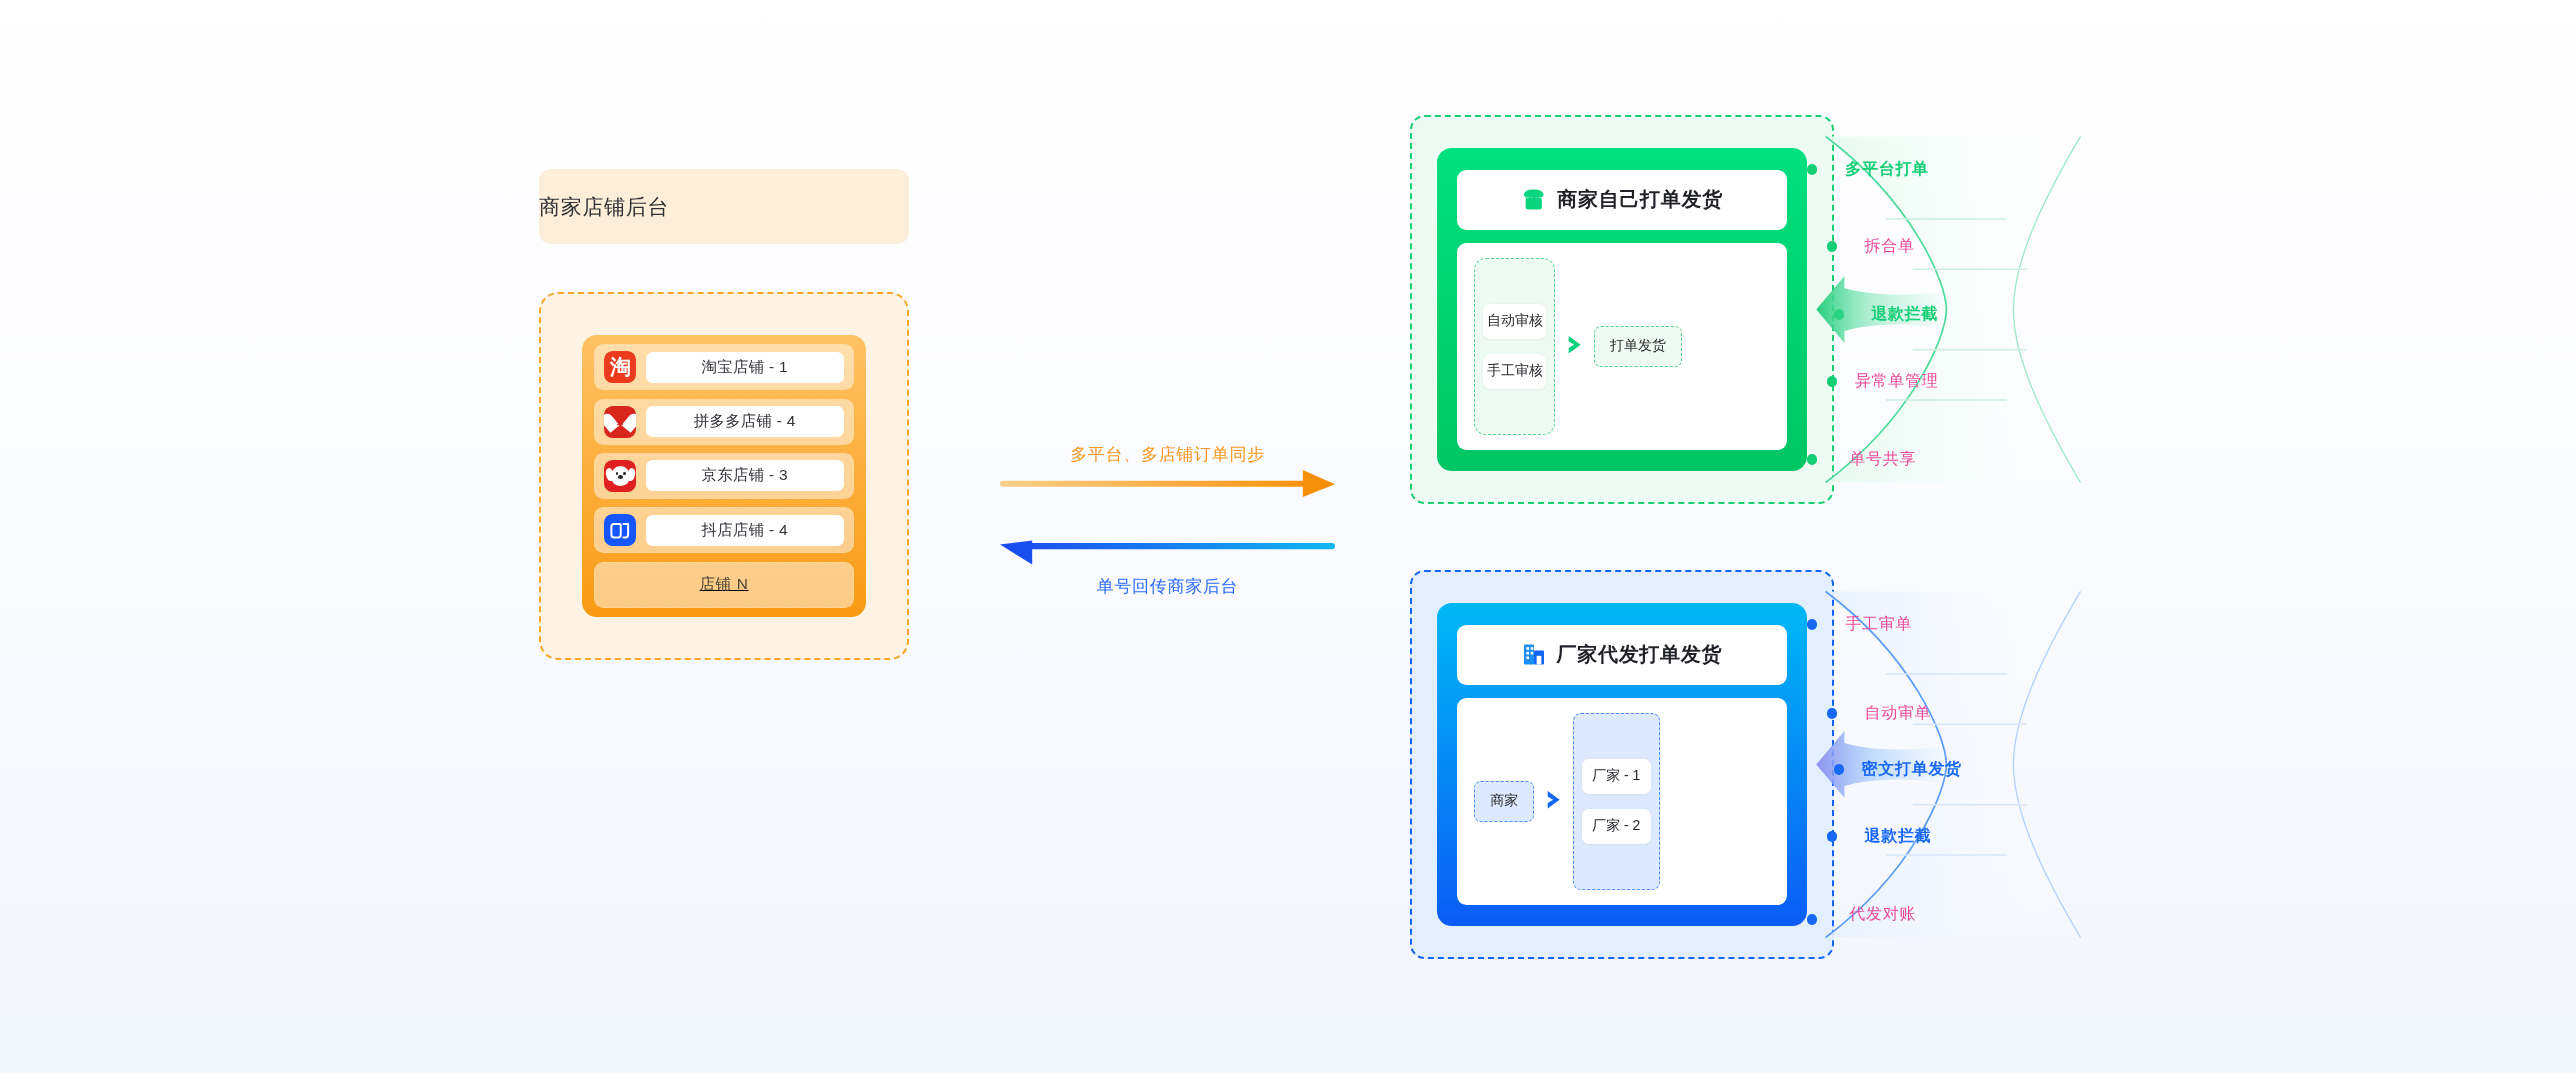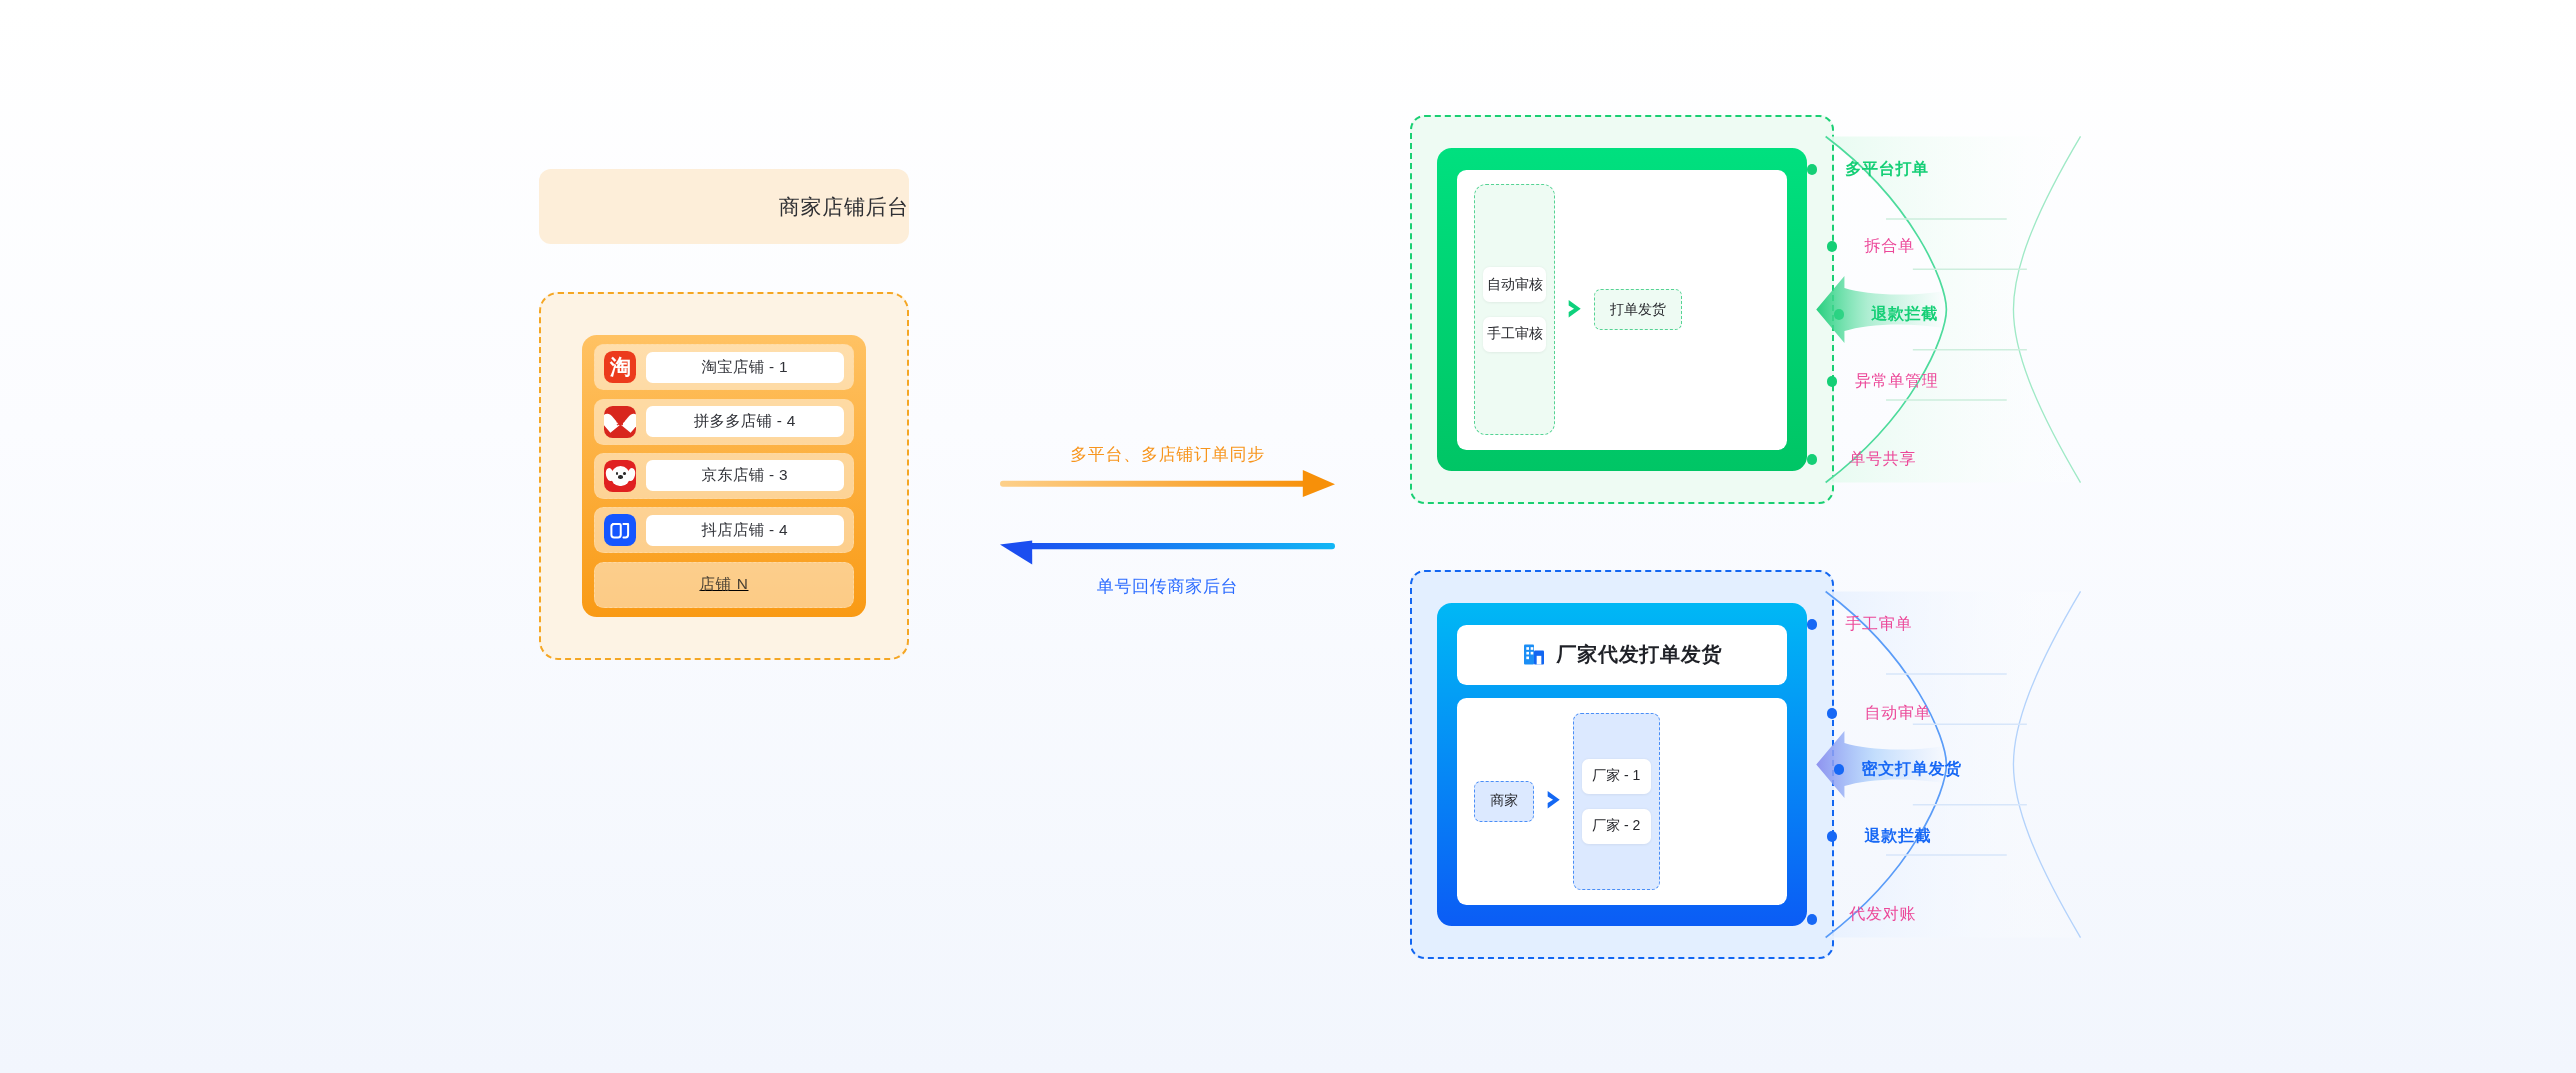--- a/index.html
+++ b/index.html
@@ -14,21 +14,21 @@
   }
   .stage { position: absolute; inset: 0; }
 
   
   #left-column { position: absolute; left: 539px; top: 169px; width: 370px; }
 
   #merchant-backend-card {
     width: 370px; height: 75px;
     background: #fdeed9;
     border-radius: 12px;
-    display: flex; align-items: center; justify-content: flex-end;
+    display: flex; align-items: center; justify-content: flex-start;
   }
   #merchant-backend-card .title {
     font-size: 21px; color: #2f3034; letter-spacing: 0.7px; font-weight: 400;
   }
 
   #shops-dashed {
     margin-top: 48px;
     width: 370px; height: 368px;
     border: 2px dashed #f5a623;
     border-radius: 19px;
@@ -269,20 +269,27 @@
       </svg>
     </div>
 
     <div class="flow-label" id="flow-label-back">单号回传商家后台</div>
   </div>
 
   <div class="block" id="green-block">
     <div class="block-dashed"></div>
 
     <div class="block-card">
+      <div class="card-header">
+        <svg width="25.5" height="23" viewBox="0 0 38 34">
+          <path d="M4 10 C6 4 10 2 19 2 C28 2 32 4 34 10 C32 14 29 15 27.5 12.5 C26 15 24 16 22.5 13 C21 16 17 16 15.5 13 C14 16 12 15 10.5 12.5 C9 15 6 14 4 10 Z" fill="#09d57f"></path>
+          <rect x="7" y="14" width="24" height="18" rx="3" fill="#09d57f"></rect>
+        </svg>
+        <div class="label">商家自己打单发货</div>
+      </div>
 
       <div class="card-body">
         <div class="review-group">
           <div class="chip-white">自动审核</div>
           <div class="chip-white">手工审核</div>
         </div>
         <div class="step-caret">
           <svg width="17.4" height="21.5" viewBox="0 0 26 32">
             <path d="M4 3 L22 16 L4 29 L4 21 L12 16 L4 11 Z" fill="#0ed17c"></path>
           </svg>

